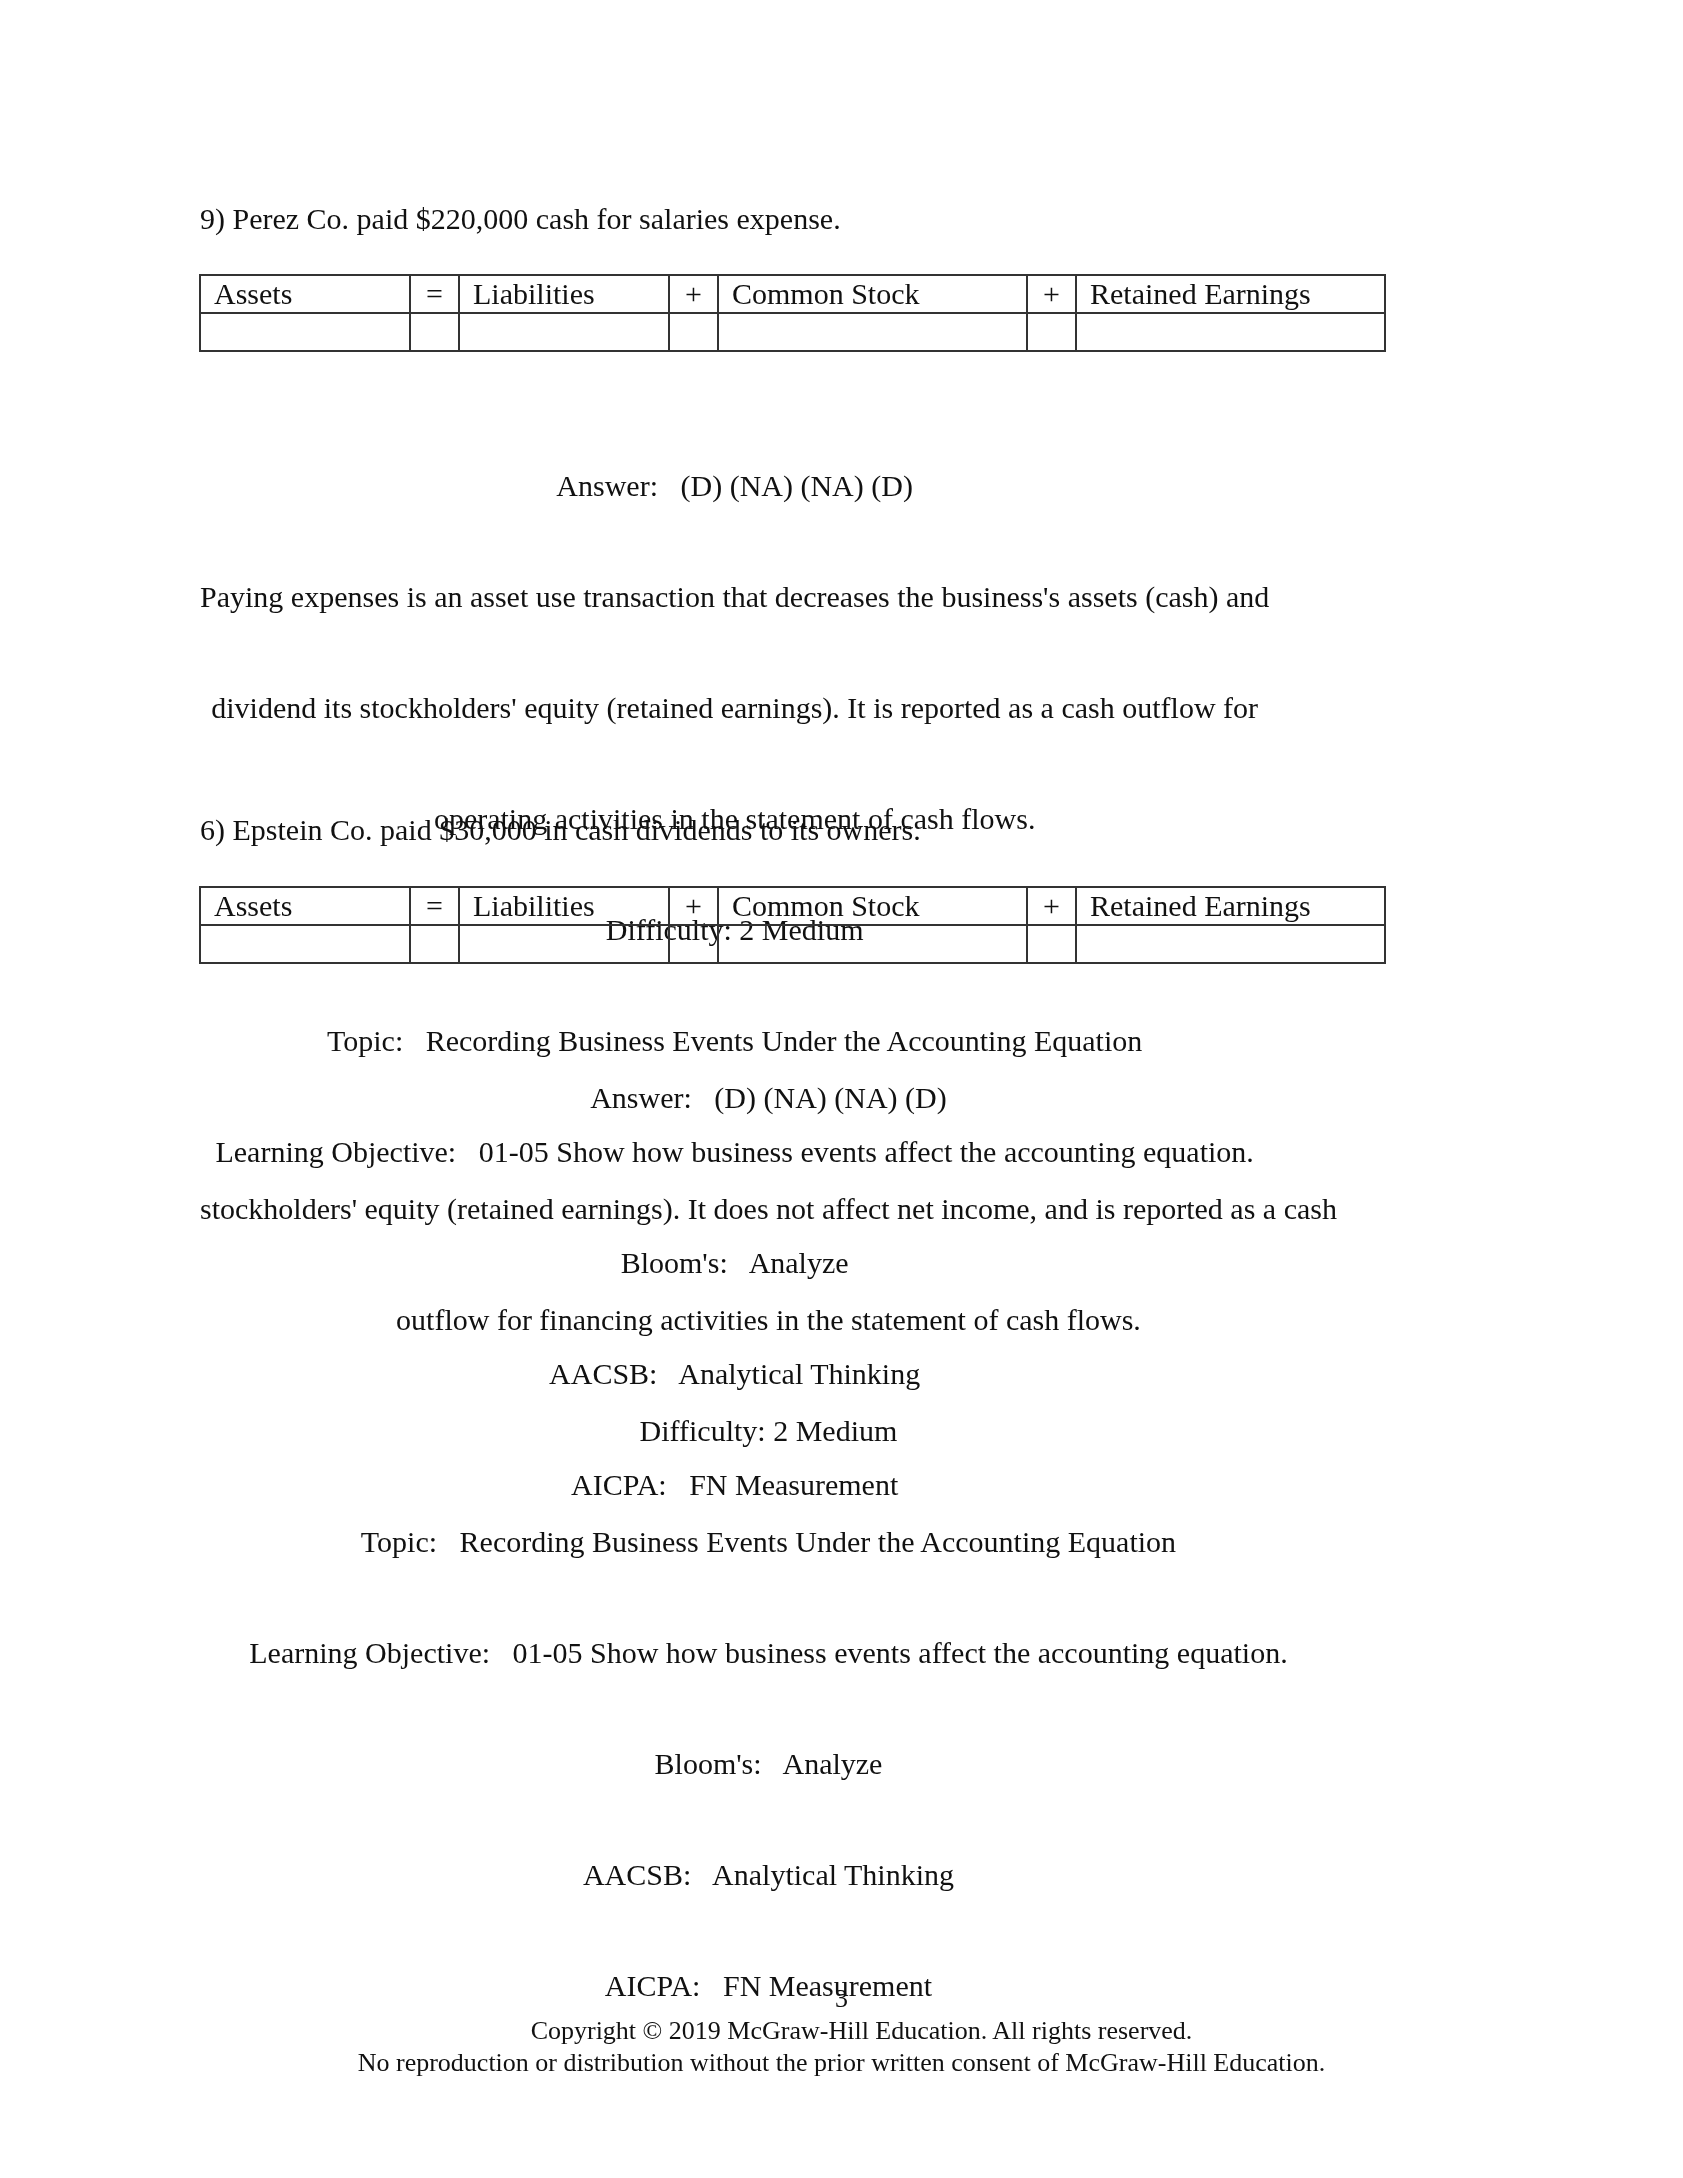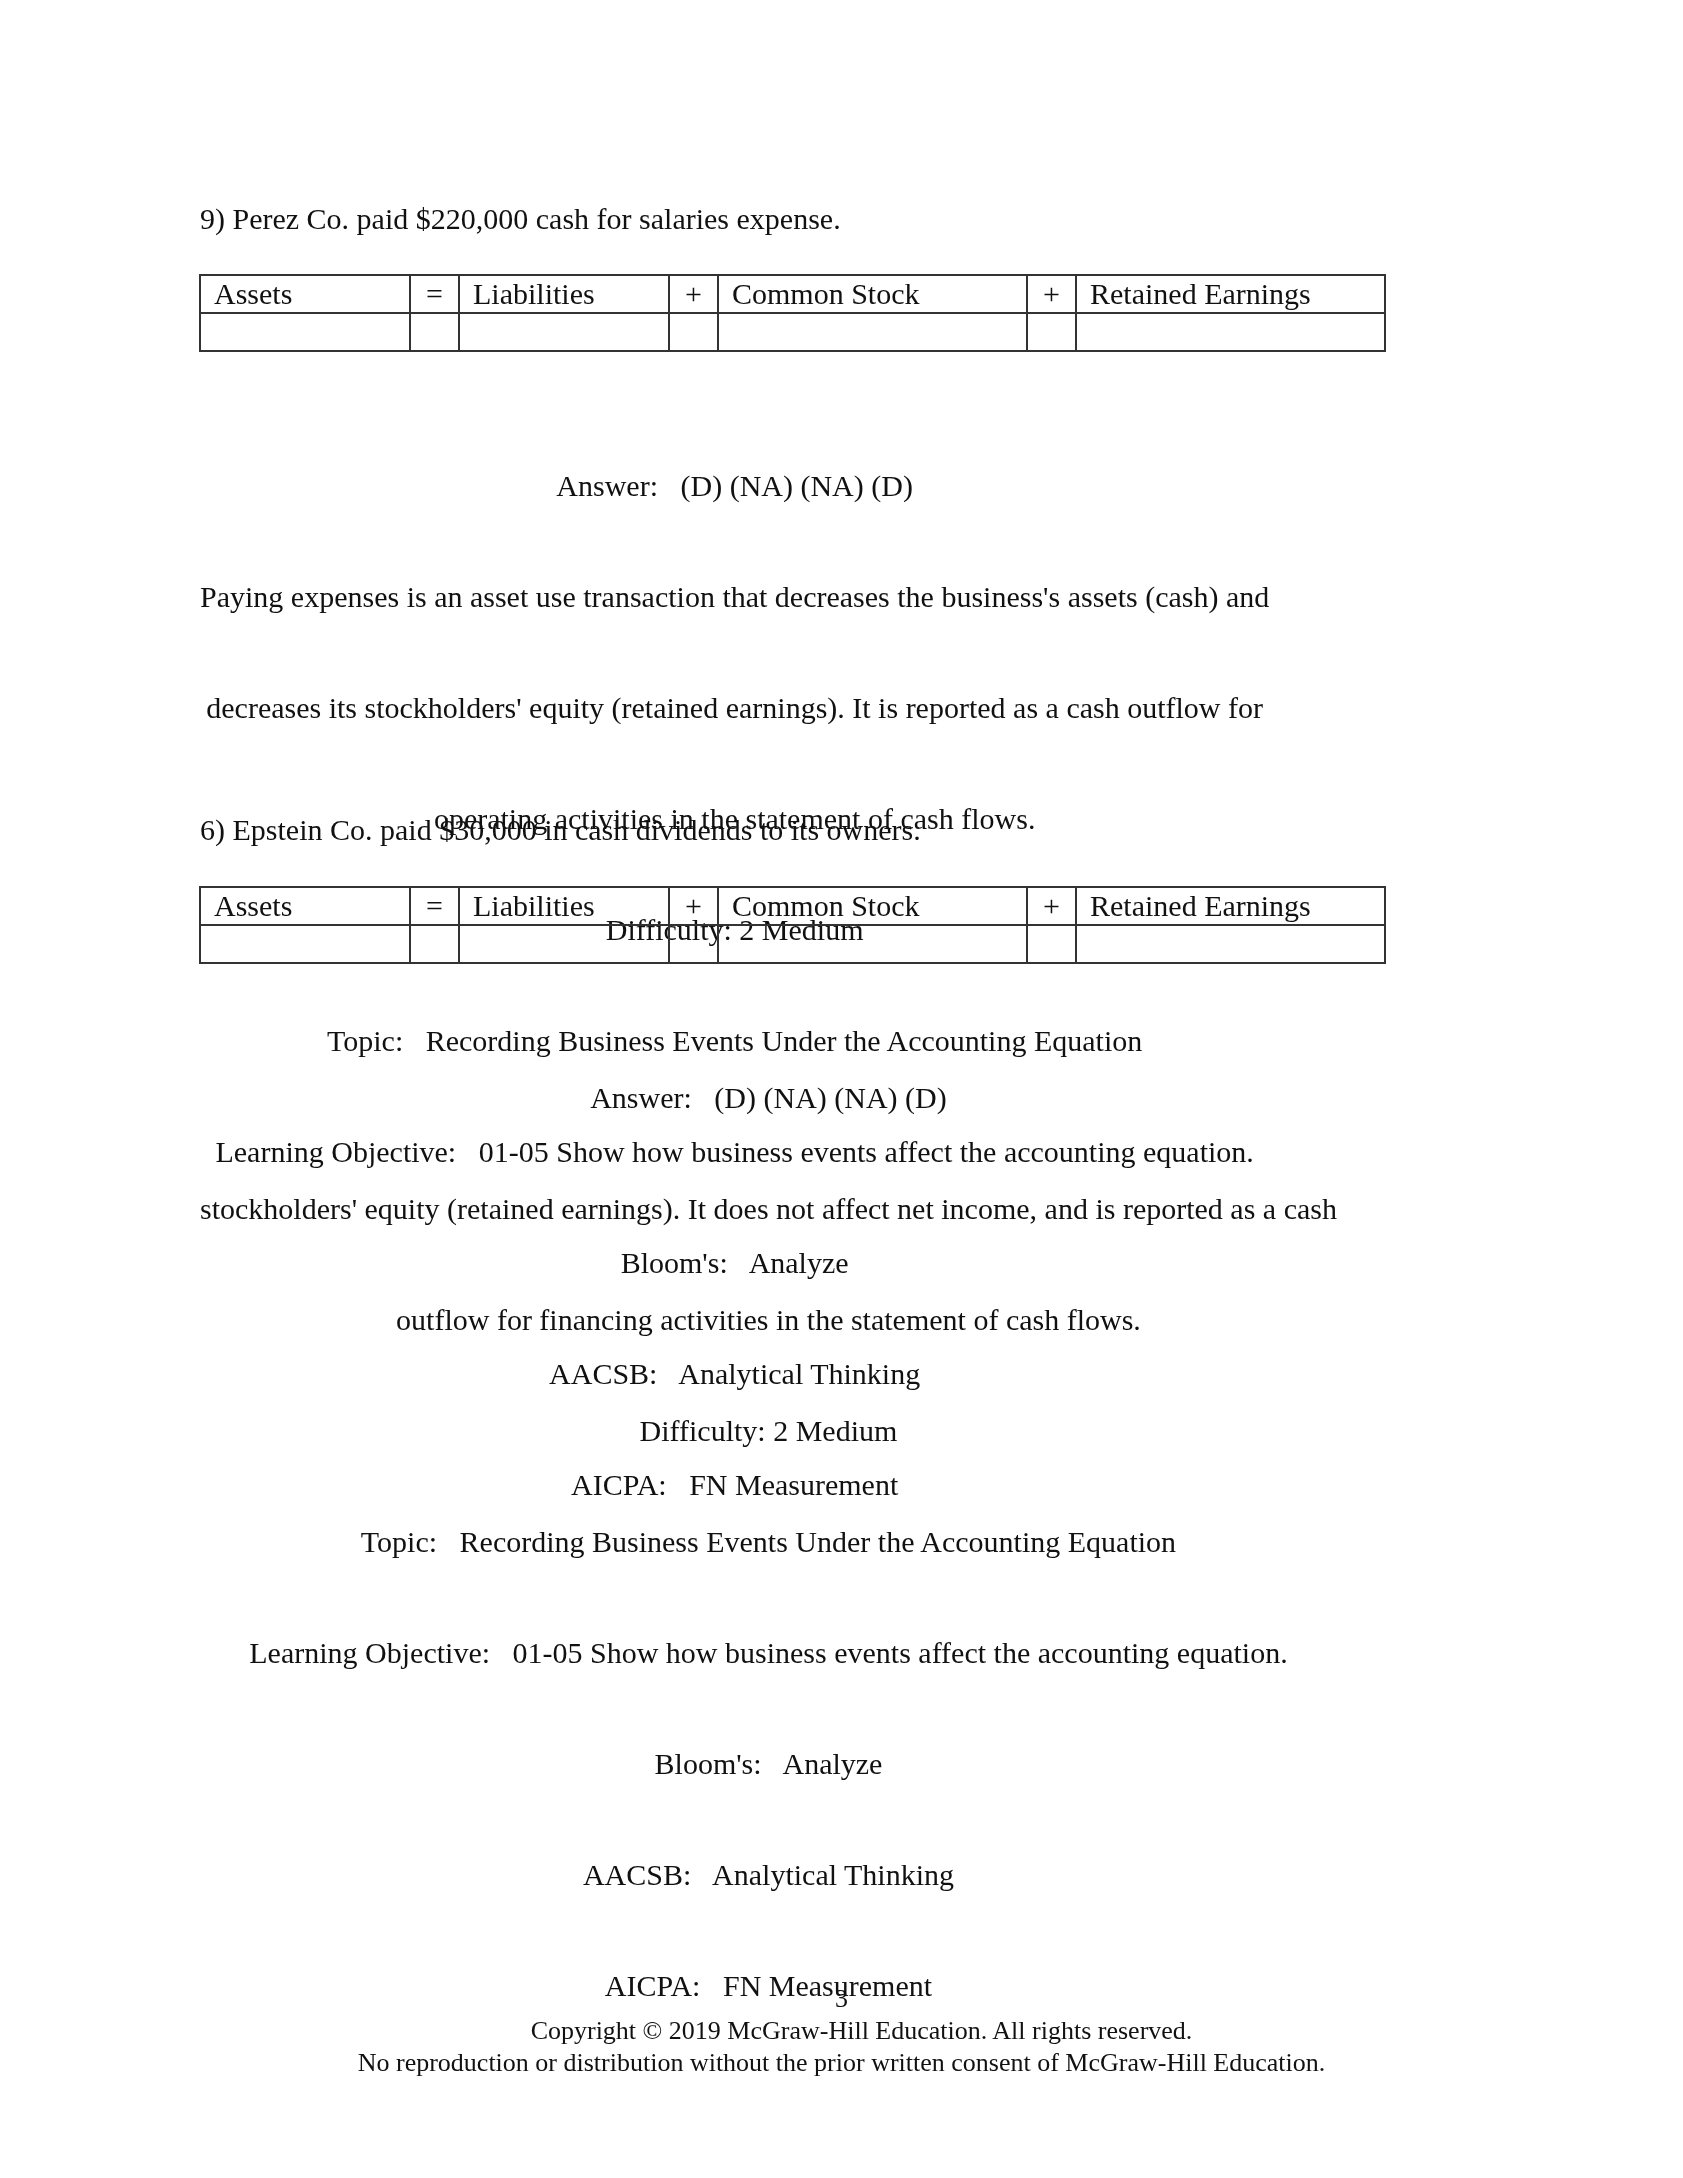--- a/index.html
+++ b/index.html
@@ -40,21 +40,21 @@
     <td></td>
     <td></td>
     <td></td>
   </tr>
 </tbody>
   </table>
 
 <div class="blk" style="top:393px;">
   <span class="line">Answer:   (D) (NA) (NA) (D)</span>
   <span class="line">Paying expenses is an asset use transaction that decreases the business's assets (cash) and</span>
-  <span class="line">decreases its stockholders' equity (retained earnings). It is reported as a cash outflow for</span>
+  <span class="line">dividend its stockholders' equity (retained earnings). It is reported as a cash outflow for</span>
   <span class="line">operating activities in the statement of cash flows.</span>
   <span class="line">Difficulty: 2 Medium</span>
   <span class="line">Topic:   Recording Business Events Under the Accounting Equation</span>
   <span class="line">Learning Objective:   01-05 Show how business events affect the accounting equation.</span>
   <span class="line">Bloom's:   Analyze</span>
   <span class="line">AACSB:   Analytical Thinking</span>
   <span class="line">AICPA:   FN Measurement</span>
 </div>
 
 <div class="blk" style="top:811px;">6) Epstein Co. paid $30,000 in cash dividends to its owners.</div>

